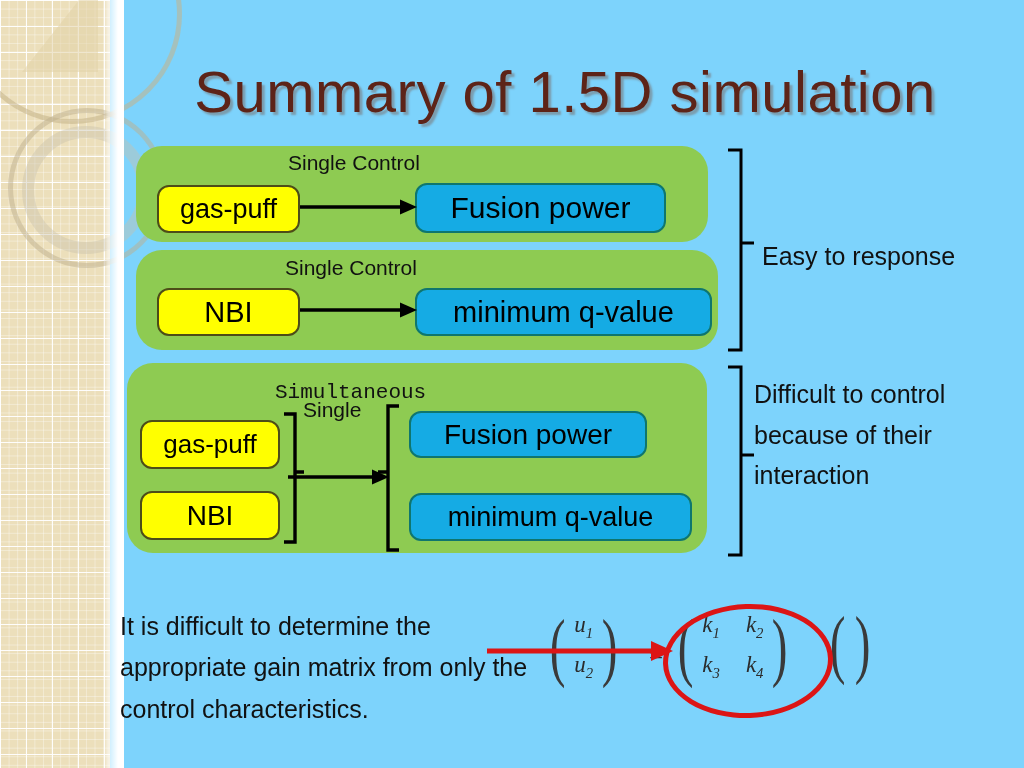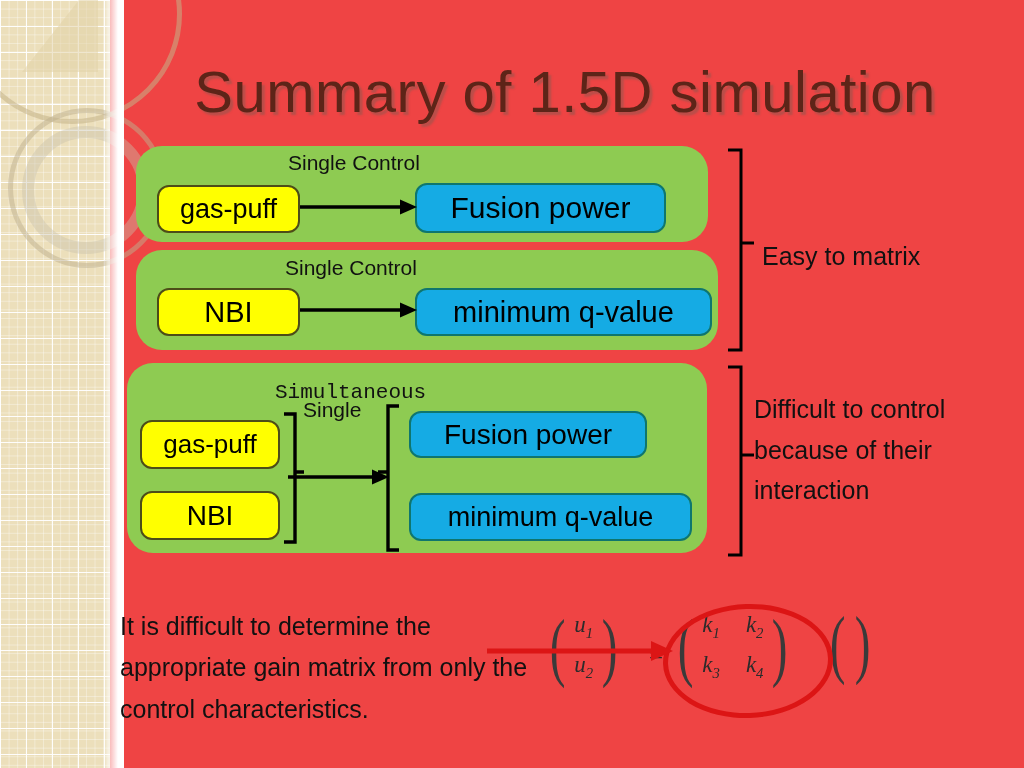--- a/index.html
+++ b/index.html
@@ -4,21 +4,21 @@
 <style>
   html, body {
     margin: 0;
     padding: 0;
     background: #ffffff;
   }
   #slide {
     position: relative;
     width: 1024px;
     height: 768px;
-    background: #ef4444;
+    background: #7dd3fc;
     overflow: hidden;
     font-family: "Liberation Sans", sans-serif;
   }
 
   
   #left-band {
     position: absolute;
     left: 0; top: 0;
     width: 110px;
     height: 768px;
@@ -154,21 +154,21 @@
   #side-brace-hard { left: 722px; top: 365px; }
 
   .side-note {
     position: absolute;
     font-family: "Liberation Sans", sans-serif;
     font-size: 25px;
     color: #111111;
     line-height: 1.62;
   }
   #note-easy { left: 762px; top: 236px; white-space: nowrap; }
-  #note-hard { left: 754px; top: 389px; width: 270px; }
+  #note-hard { left: 754px; top: 374px; width: 270px; }
 
   
   #bottom-text {
     position: absolute;
     left: 120px;
     top: 606px;
     width: 420px;
     font-family: "Liberation Sans", sans-serif;
     font-size: 25px;
     line-height: 1.65;
@@ -284,21 +284,21 @@
   </svg>
 
   <svg class="arrow-svg" id="arrow-3" width="104" height="26" viewBox="0 0 104 26">
     <line x1="0" y1="13" x2="88" y2="13" stroke="#000" stroke-width="3.5"></line>
     <polygon points="101,13 84,5.5 84,20.5" fill="#000"></polygon>
   </svg>
 
   <svg class="side-brace" id="side-brace-easy" width="34" height="204" viewBox="0 0 34 204">
     <path d="M6 2 H19 V95 H32 H19 V202 H6" fill="none" stroke="#000" stroke-width="3" stroke-linejoin="miter" stroke-linecap="butt"></path>
   </svg>
-  <div class="side-note" id="note-easy">Easy to matrix</div>
+  <div class="side-note" id="note-easy">Easy to response</div>
 
   <svg class="side-brace" id="side-brace-hard" width="34" height="192" viewBox="0 0 34 192">
     <path d="M6 2 H19 V90 H32 H19 V190 H6" fill="none" stroke="#000" stroke-width="3" stroke-linejoin="miter" stroke-linecap="butt"></path>
   </svg>
   <div class="side-note" id="note-hard">Difficult to control because of their interaction</div>
 
   <div id="bottom-text">It is difficult to determine the appropriate gain matrix from only the control characteristics.</div>
 
   <div id="equation">
 

